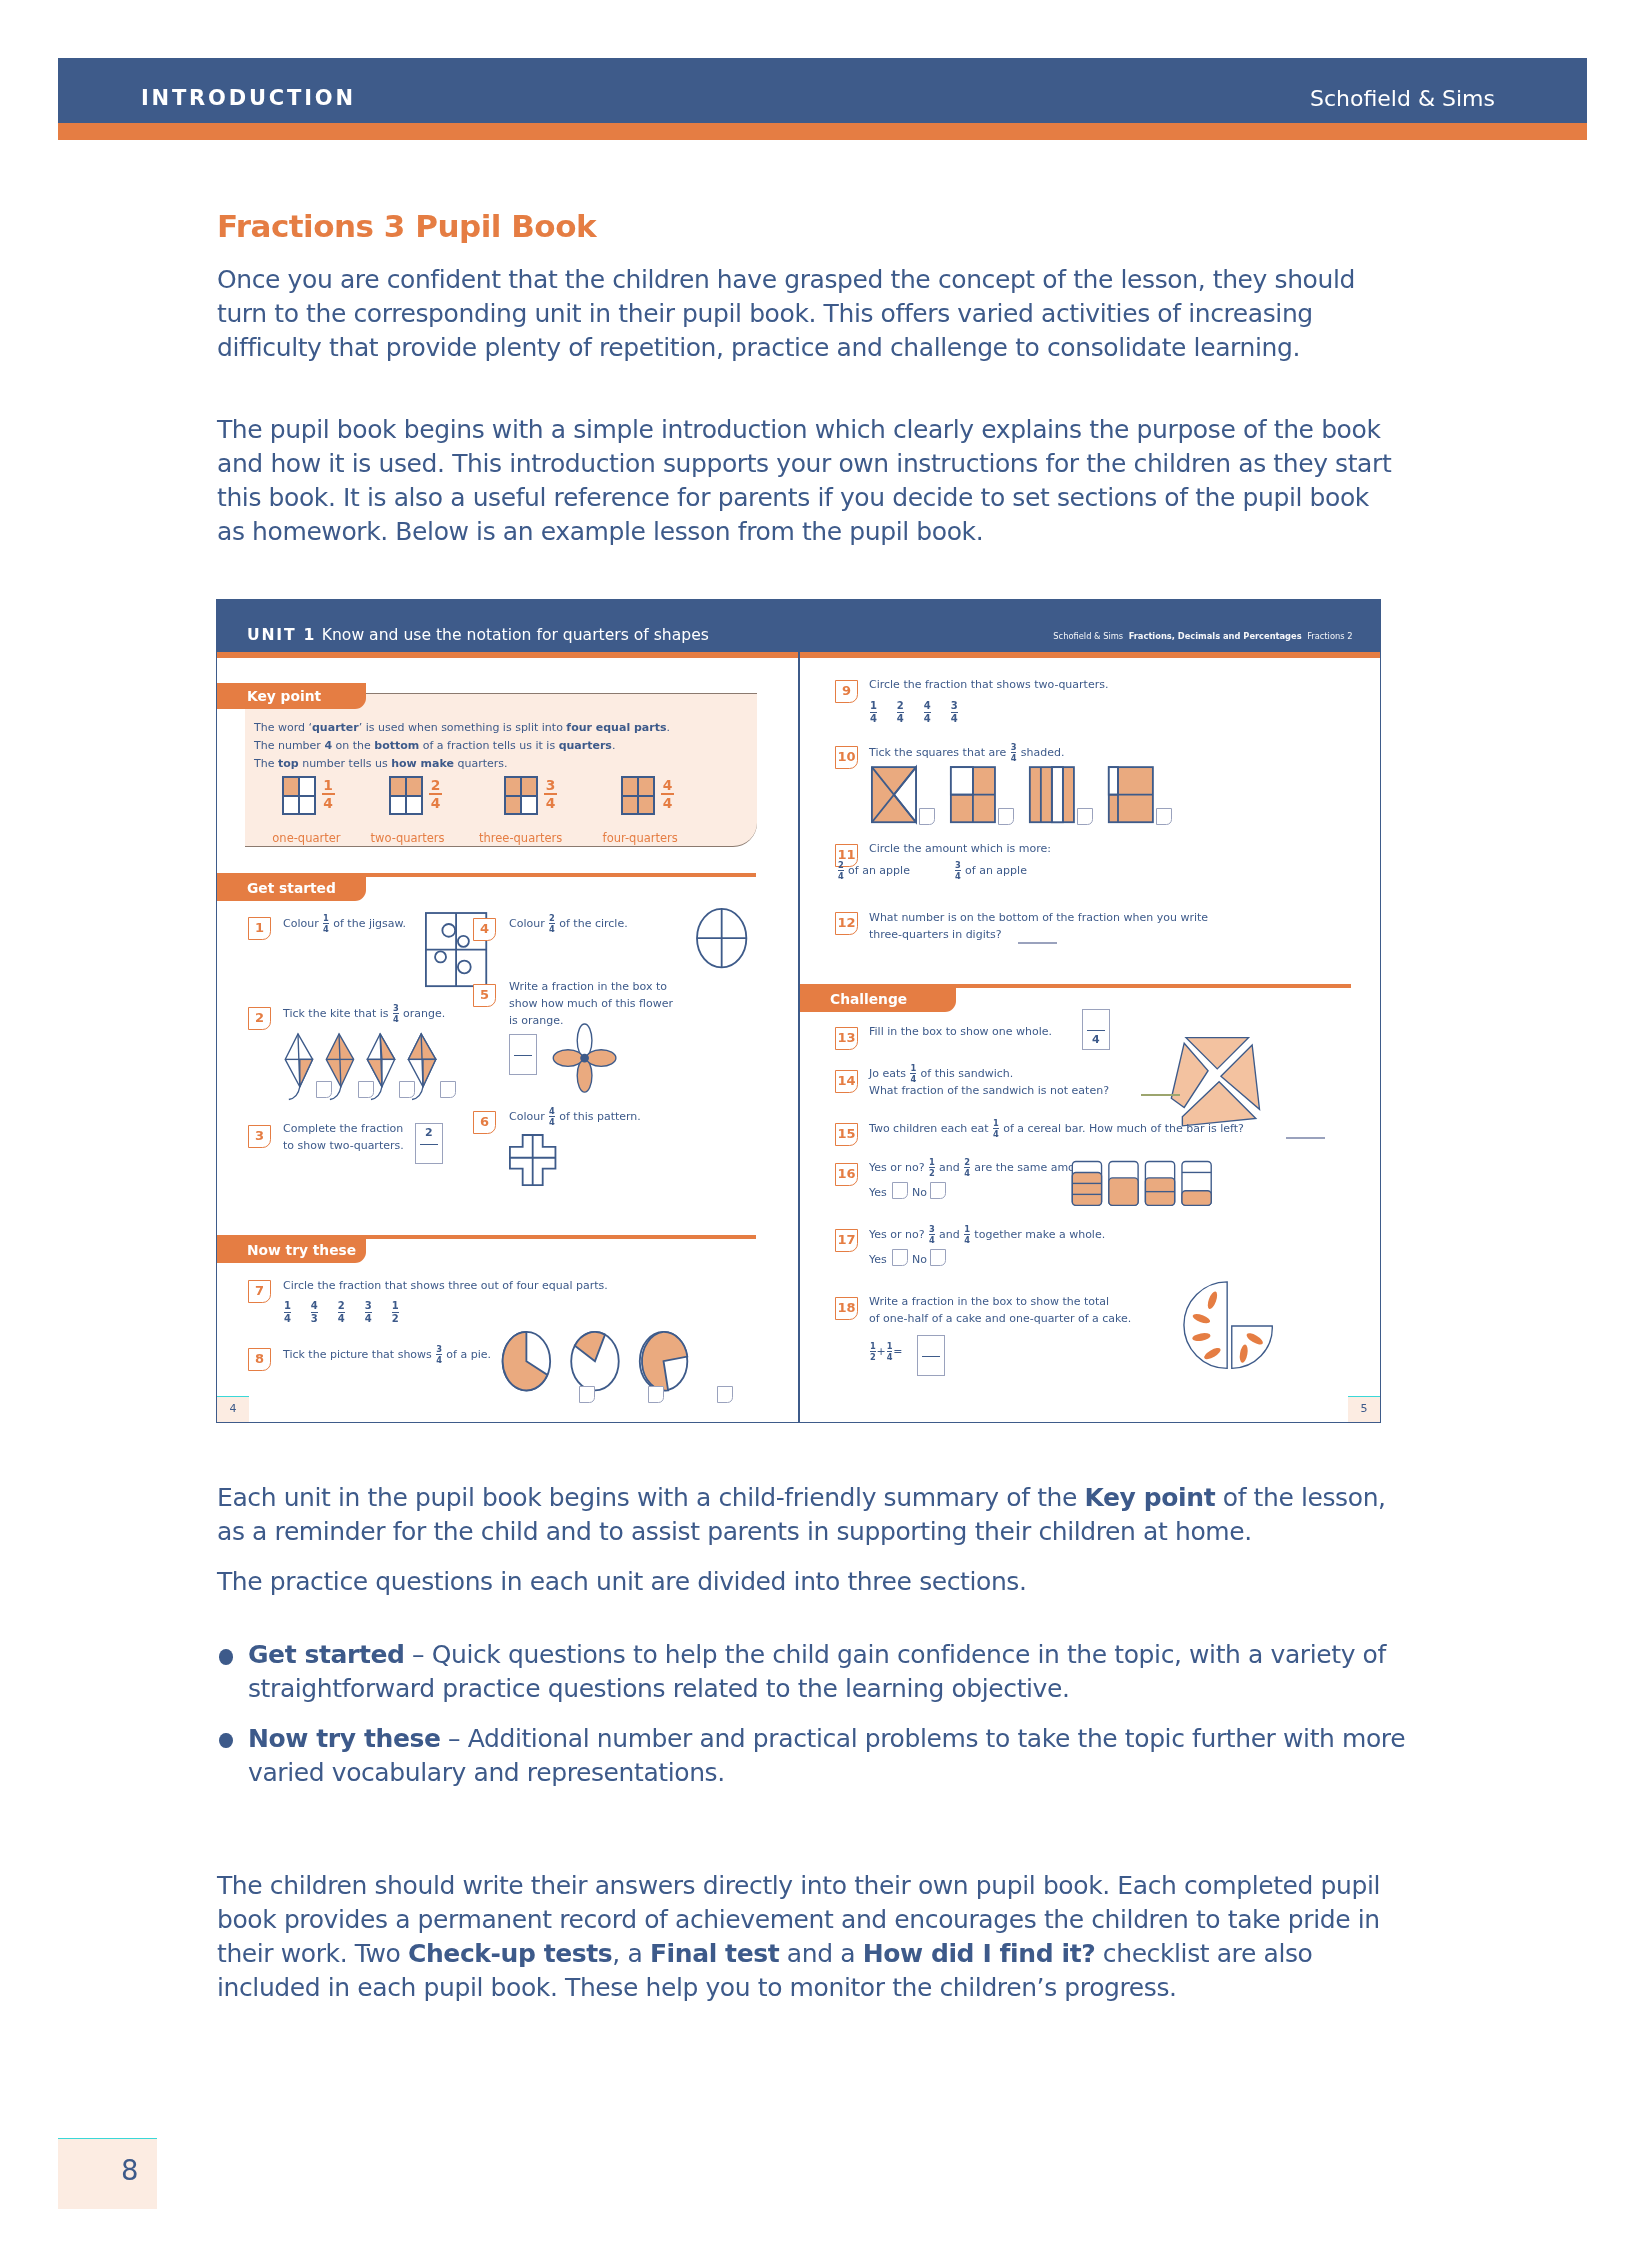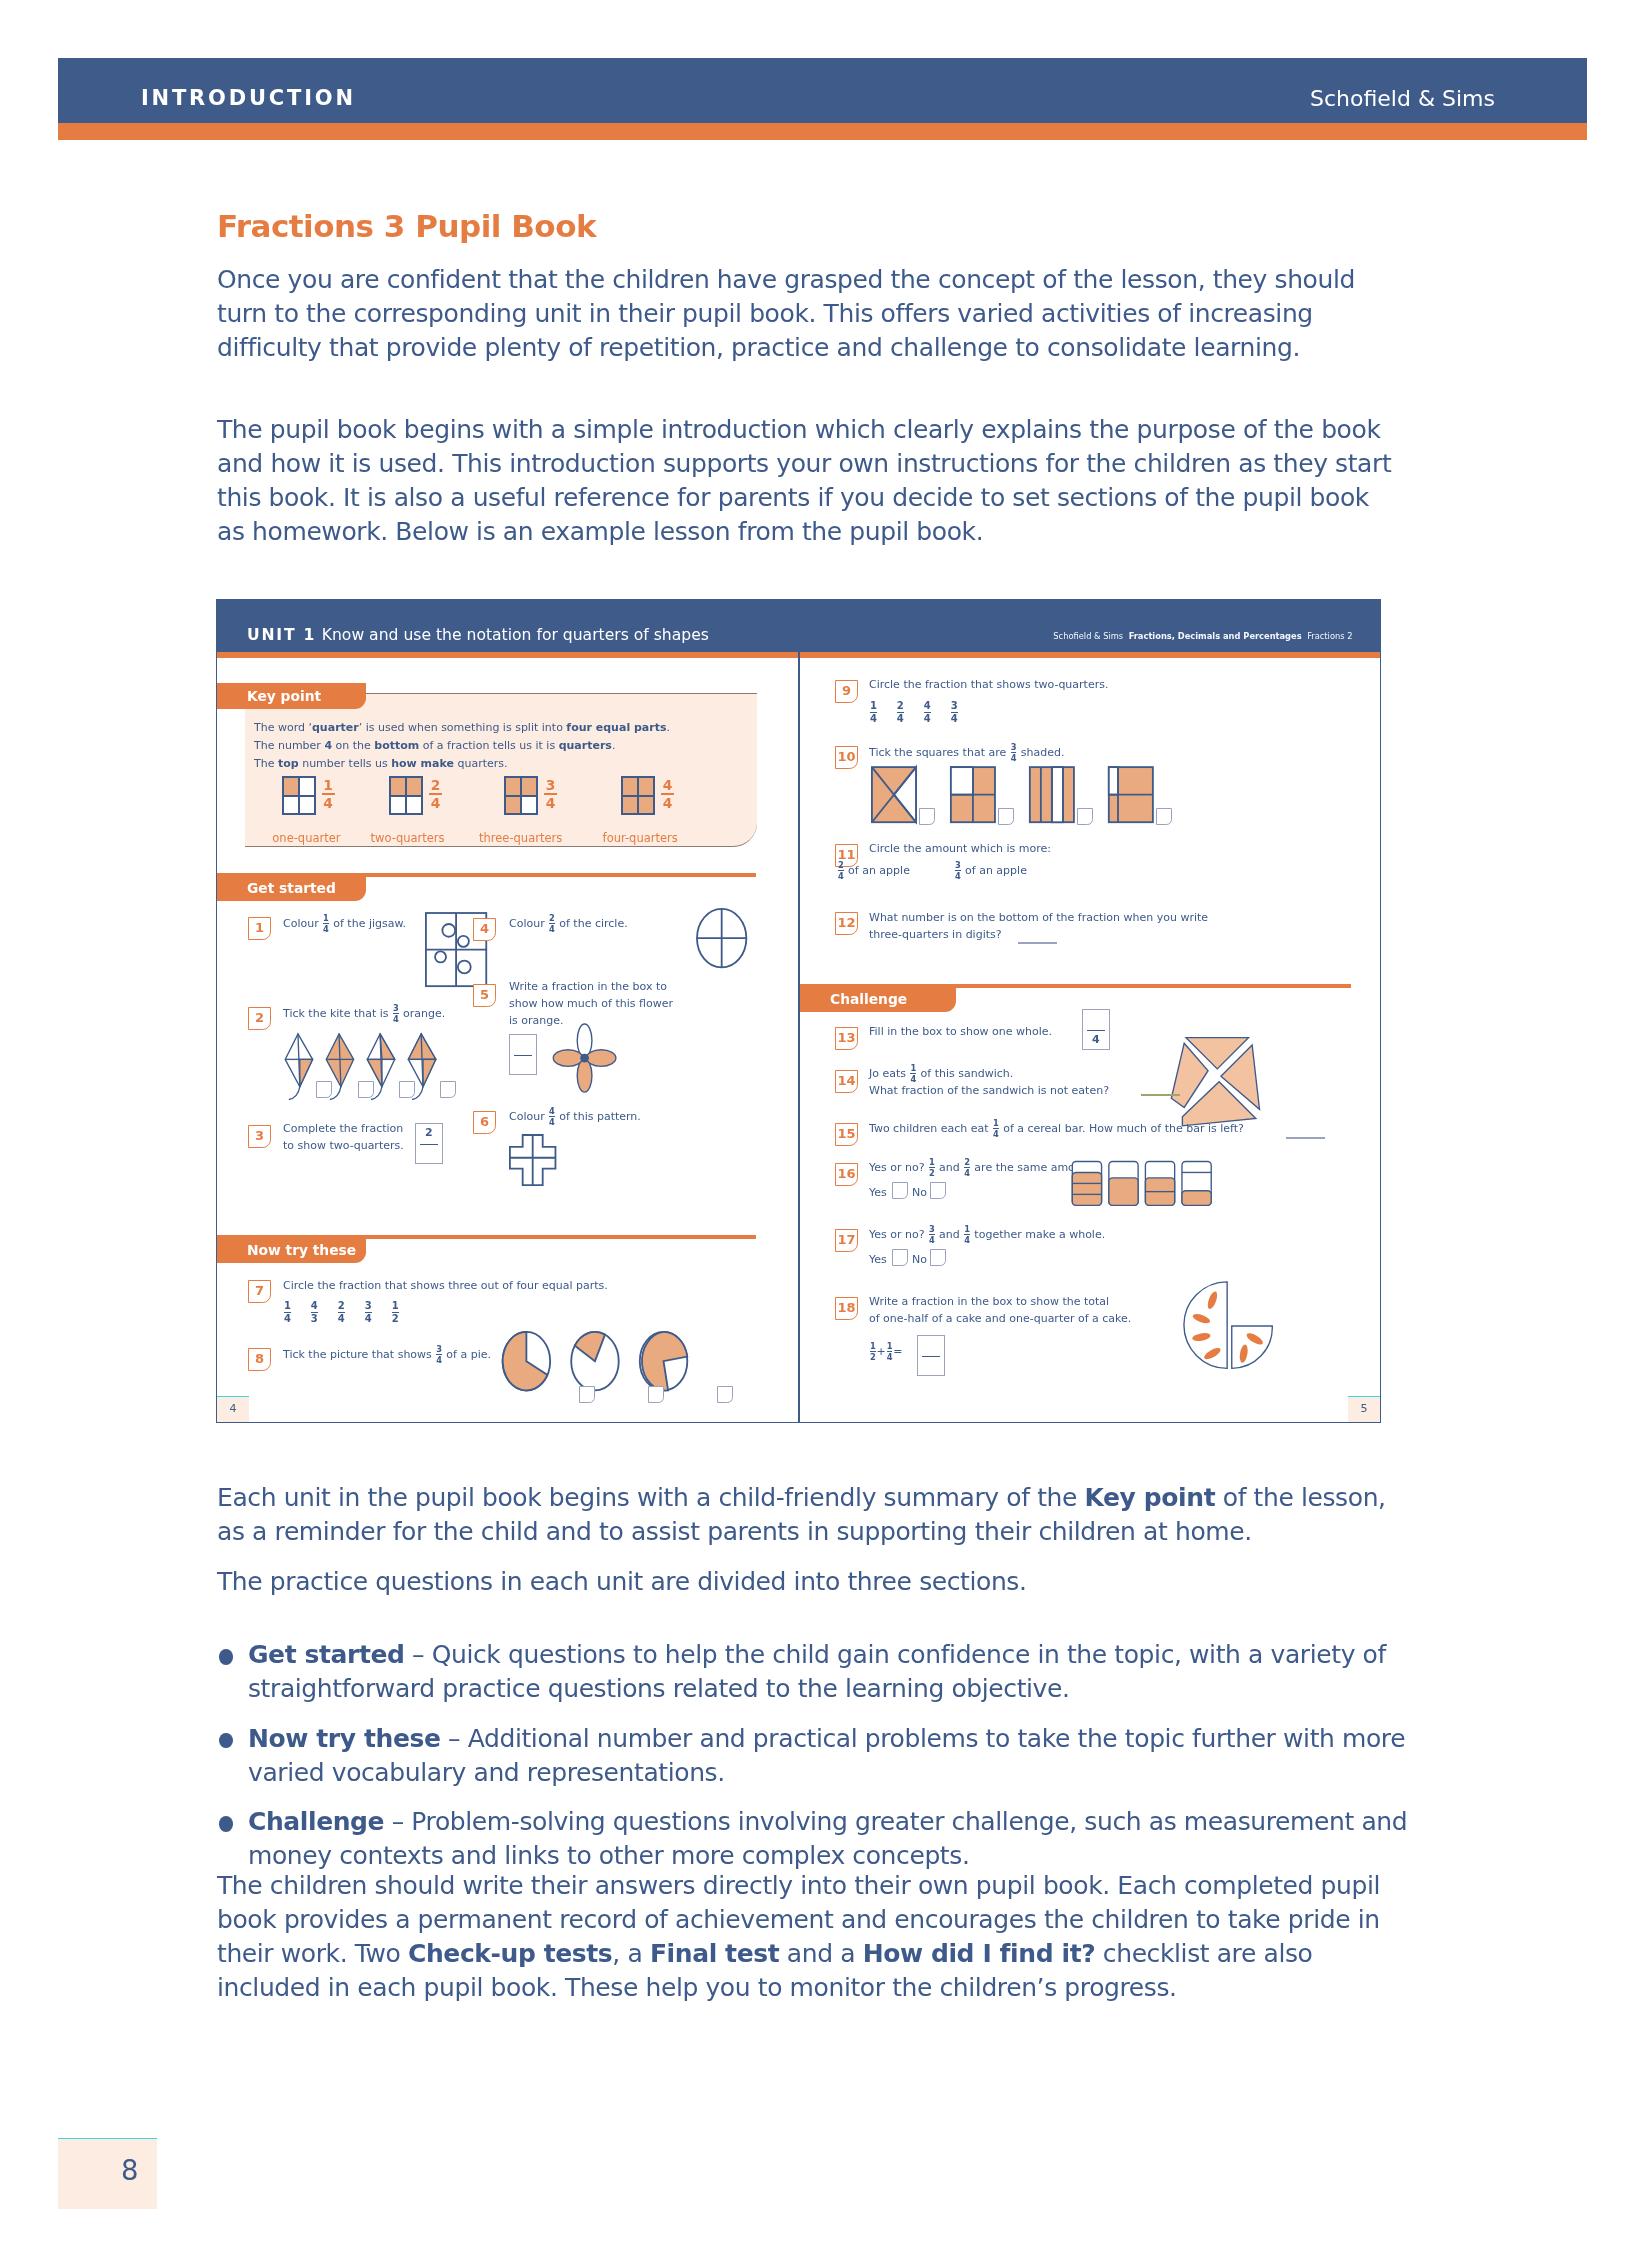--- a/index.html
+++ b/index.html
@@ -398,20 +398,19 @@
   </svg>
 
   <div class="pgnum" style="left:1131px;top:796px">5</div>
 </div>
 
 <p class="content para p3"><span>Each unit in the pupil book begins with a child-friendly summary of the </span><b>Key point</b><span> of the lesson, as a reminder for the child and to assist parents in supporting their children at home.</span></p>
 <p class="content para p4">The practice questions in each unit are divided into three sections.</p>
 <ul class="bullets">
   <li><span class="dot"></span><b>Get started</b><span> – Quick questions to help the child gain confidence in the topic, with a variety of straightforward practice questions related to the learning objective.</span></li>
   <li><span class="dot"></span><b>Now try these</b><span> – Additional number and practical problems to take the topic further with more varied vocabulary and representations.</span></li>
-  <li><span class="dot"></span><b>Challenge</b><span> – Problem-solving questions involving greater challenge, such as measurement and money contexts and links to other more complex concepts.</span></li>
 </ul>
 <p class="content para p5"><span>The children should write their answers directly into their own pupil book. Each completed pupil book provides a permanent record of achievement and encourages the children to take pride in their work. Two </span><b>Check-up tests</b><span>, a </span><b>Final test</b><span> and a </span><b>How did I find it?</b><span> checklist are also included in each pupil book. These help you to monitor the children’s progress.</span></p>
 
 <div class="page-num-box">
   <span class="page-num">8</span>
 </div>
 
 
 </body></html>

